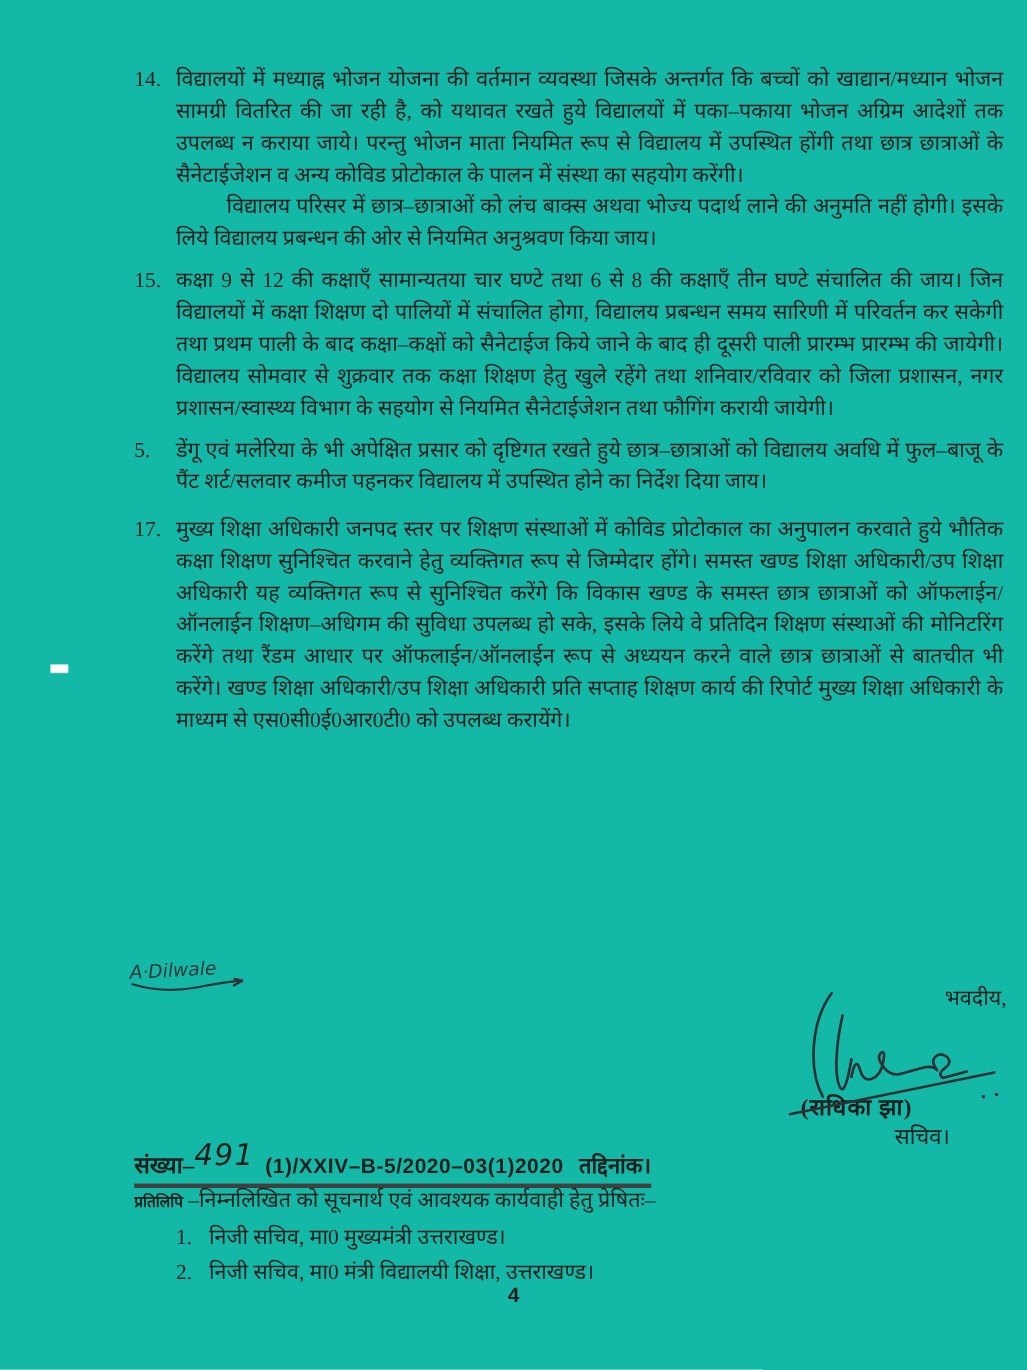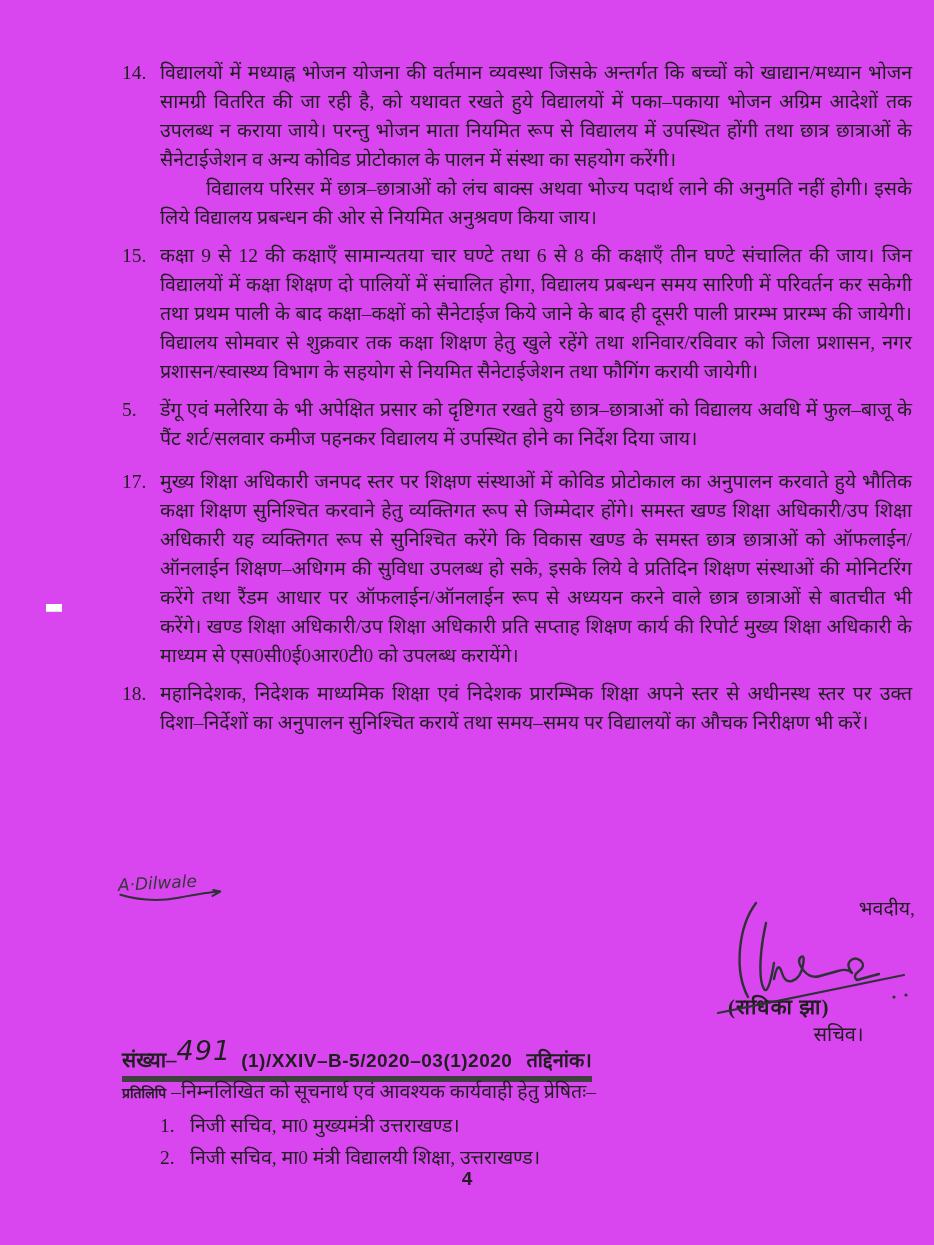--- a/index.html
+++ b/index.html
@@ -5,21 +5,21 @@
   * { margin: 0; padding: 0; box-sizing: border-box; }
   html, body { width: 934px; height: 1245px; }
   body {
     font-family: "Liberation Serif", "DejaVu Serif", serif;
     background: #eef0ef;
   }
   .doc {
     position: relative;
     width: 934px;
     height: 1245px;
-    background: #d946ef;
+    background: #14b8a6;
     overflow: hidden;
     color: #1f1f1f;
   }
   .content {
     position: absolute;
     left: 122px;
     top: 58px;
     width: 790px;
   }
   .item {
@@ -88,21 +88,21 @@
   .refline {
     position: absolute;
     left: 122px;
     top: 1042px;
     width: 790px;
     font-size: 20px;
     font-weight: 700;
   }
   .ref-underlined {
     display: inline-block;
-    border-bottom: 6px solid #404040;
+    border-bottom: 4px solid #404040;
     padding-bottom: 3px;
   }
   .ref-label { font-size: 21px; }
   .ref-hand {
     font-family: "DejaVu Sans", sans-serif;
     font-style: italic;
     font-weight: 500;
     font-size: 27px;
     position: relative;
     top: -7px;
@@ -176,24 +176,20 @@
     <div class="item" style="margin-bottom: 14px;">
       <span class="num">5.</span>
       <div class="txt">डेंगू एवं मलेरिया के भी अपेक्षित प्रसार को दृष्टिगत रखते हुये छात्र–छात्राओं को विद्यालय अवधि में फुल–बाजू के पैंट शर्ट/सलवार कमीज पहनकर विद्यालय में उपस्थित होने का निर्देश दिया जाय।</div>
     </div>
 
     <div class="item">
       <span class="num">17.</span>
       <div class="txt">मुख्य शिक्षा अधिकारी जनपद स्तर पर शिक्षण संस्थाओं में कोविड प्रोटोकाल का अनुपालन करवाते हुये भौतिक कक्षा शिक्षण सुनिश्चित करवाने हेतु व्यक्तिगत रूप से जिम्मेदार होंगे। समस्त खण्ड शिक्षा अधिकारी/उप शिक्षा अधिकारी यह व्यक्तिगत रूप से सुनिश्चित करेंगे कि विकास खण्ड के समस्त छात्र छात्राओं को ऑफलाईन/ऑनलाईन शिक्षण–अधिगम की सुविधा उपलब्ध हो सके, इसके लिये वे प्रतिदिन शिक्षण संस्थाओं की मोनिटरिंग करेंगे तथा रैंडम आधार पर ऑफलाईन/ऑनलाईन रूप से अध्ययन करने वाले छात्र छात्राओं से बातचीत भी करेंगे। खण्ड शिक्षा अधिकारी/उप शिक्षा अधिकारी प्रति सप्ताह शिक्षण कार्य की रिपोर्ट मुख्य शिक्षा अधिकारी के माध्यम से एस0सी0ई0आर0टी0 को उपलब्ध करायेंगे।</div>
     </div>
 
-    <div class="item">
-      <span class="num">18.</span>
-      <div class="txt">महानिदेशक, निदेशक माध्यमिक शिक्षा एवं निदेशक प्रारम्भिक शिक्षा अपने स्तर से अधीनस्थ स्तर पर उक्त दिशा–निर्देशों का अनुपालन सुनिश्चित करायें तथा समय–समय पर विद्यालयों का औचक निरीक्षण भी करें।</div>
-    </div>
 
   </div>
 
   <div class="initials">
     <span>A·Dilwale</span>
     <svg width="110" height="14" viewBox="0 0 110 14">
       <path class="pen" stroke-width="2" d="M2,4 q28,10 58,6 t42,-4 l-7,-2 m7,2 l-8,4"></path>
     </svg>
   </div>
 

